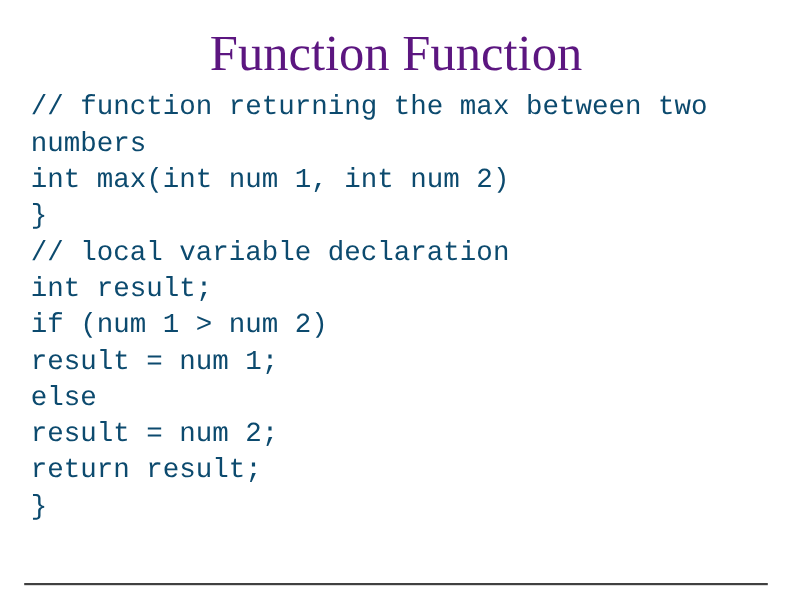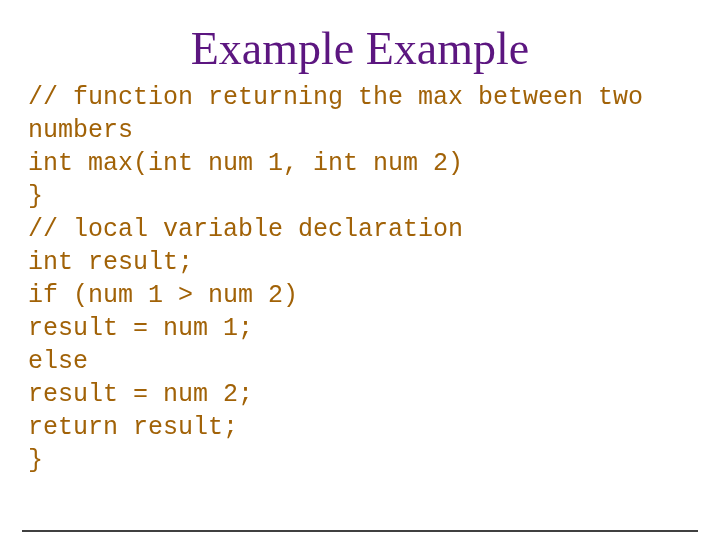--- a/index.html
+++ b/index.html
@@ -23,21 +23,21 @@
     font-size: 46px;
     color: #5c1680;
     margin-top: 22px;
     margin-bottom: 6px;
     font-weight: 400;
   }
   .code {
     font-family: "Courier New", Courier, monospace;
     font-size: 25px;
     line-height: 1.32;
-    color: #a16207;
+    color: #0c4a6e;
     white-space: pre-wrap;
     margin: 0 28px 0 28px;
   }
   .rule {
     position: absolute;
     left: 22px;
     right: 22px;
     bottom: 30px;
     border-top: 2px solid #404040;
   }
@@ -47,21 +47,21 @@
     right: 24px;
     bottom: 8px;
     font-size: 11px;
     color: #555;
   }
 </style>
 </head>
 <body>
 
 <div class="slide">
-  <h1 class="title">Example Example</h1>
+  <h1 class="title">Function Function</h1>
   <pre class="code">// function returning the max between two
 numbers
 int max(int num 1, int num 2)
 }
 // local variable declaration
 int result;
 if (num 1 &gt; num 2)
 result = num 1;
 else
 result = num 2;

